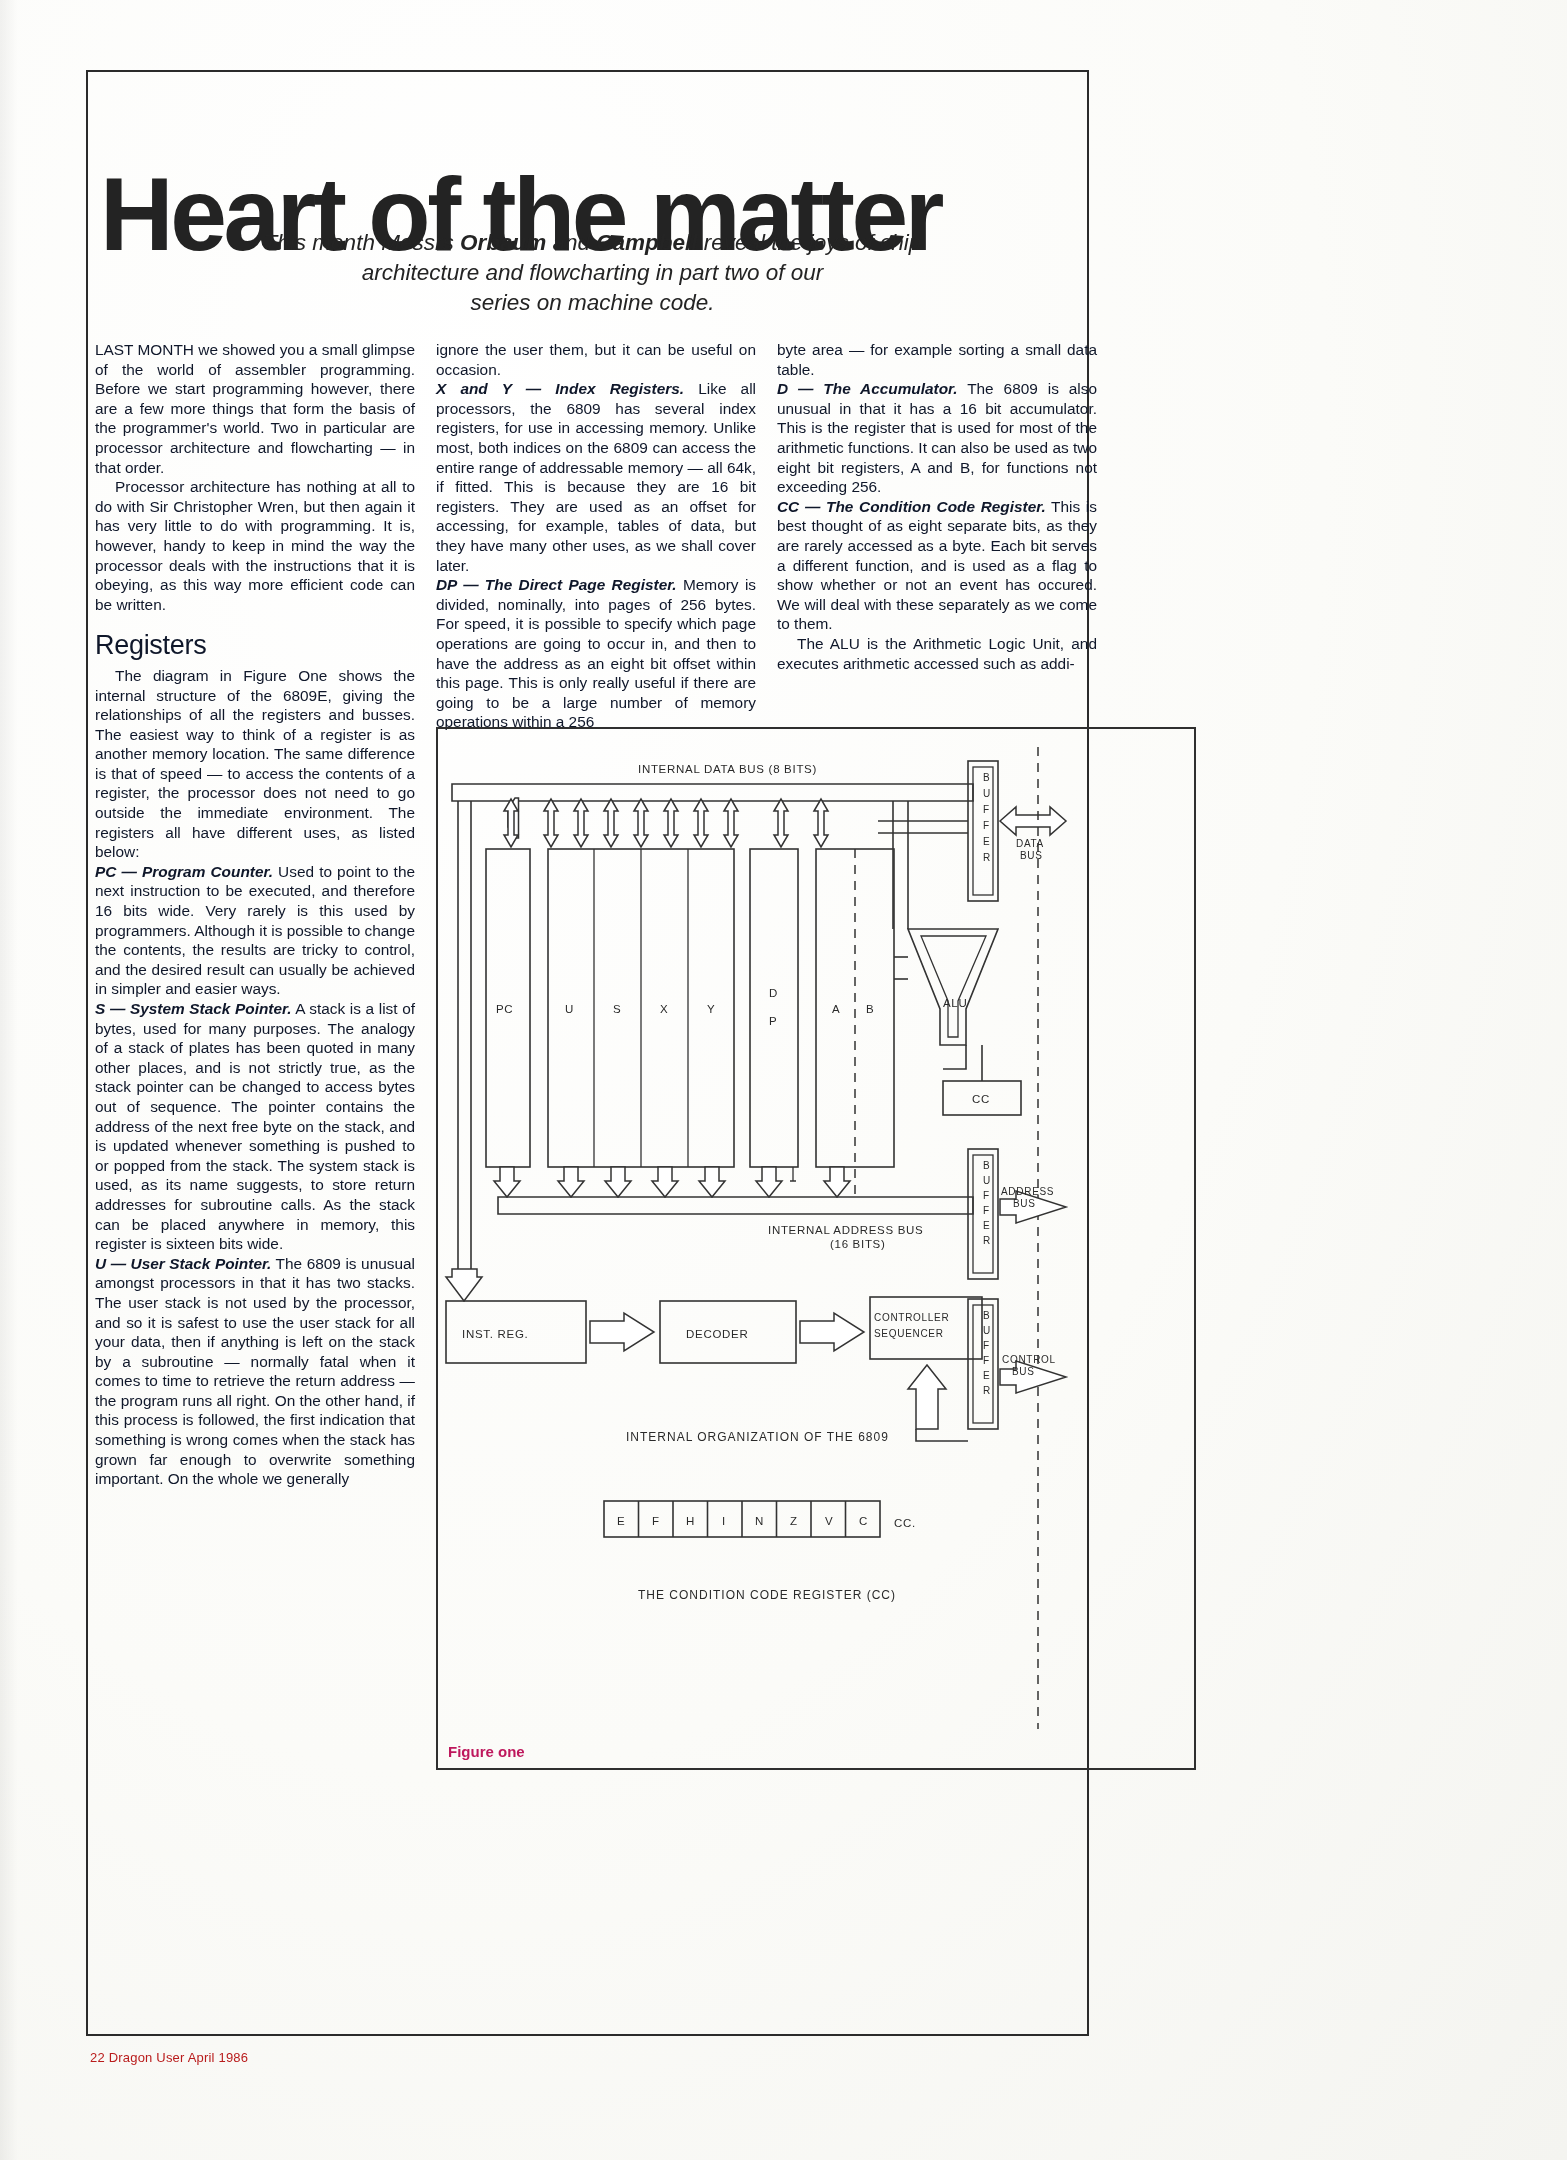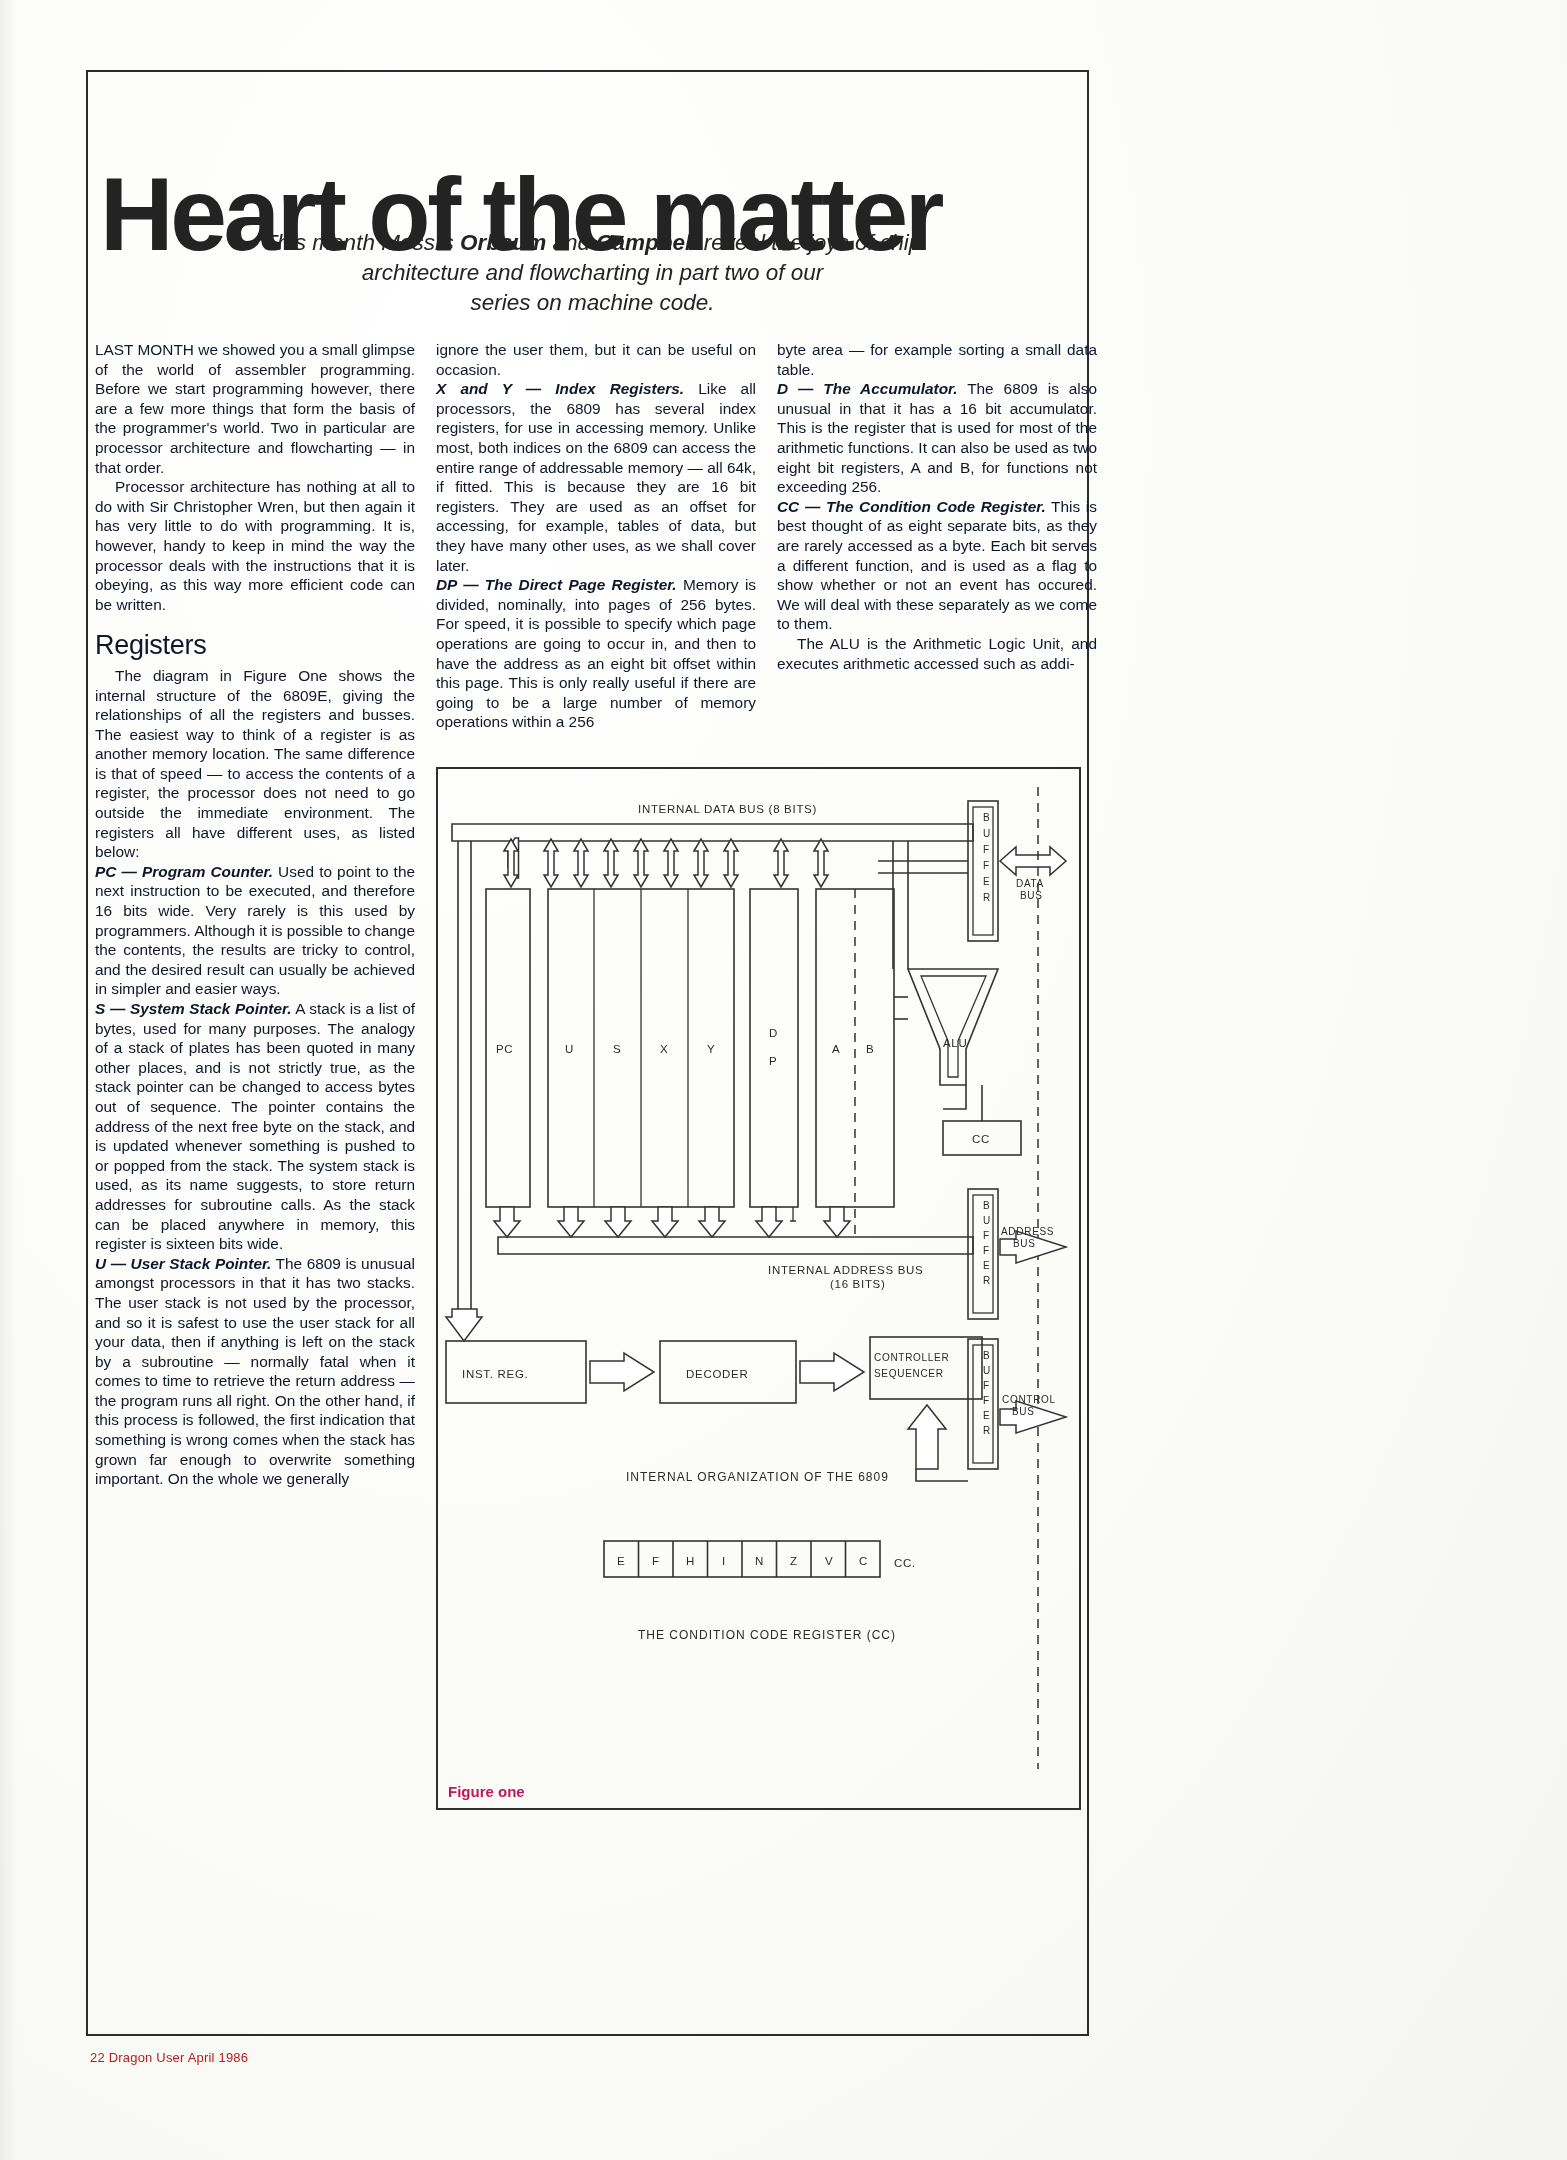--- a/index.html
+++ b/index.html
@@ -86,25 +86,24 @@
     font-size:27px;
     font-weight:normal;
     margin:22px 0 10px 0;
     letter-spacing:-.3px;
   }
 
   
   .figure{
     position:absolute;
     left:436px;top:727px;
-    width:645px;height:1043px;
+    width:760px;height:1043px;
     border:2px solid #2f2f2f;
     box-sizing:border-box;
     background:transparent;
-    margin-top:40px;
   }
   .figcaption{
     position:absolute;
     left:10px;bottom:8px;
     font-size:15px;font-weight:bold;
     color:#be185d;
   }
 
   
   .figure svg{display:block;}

